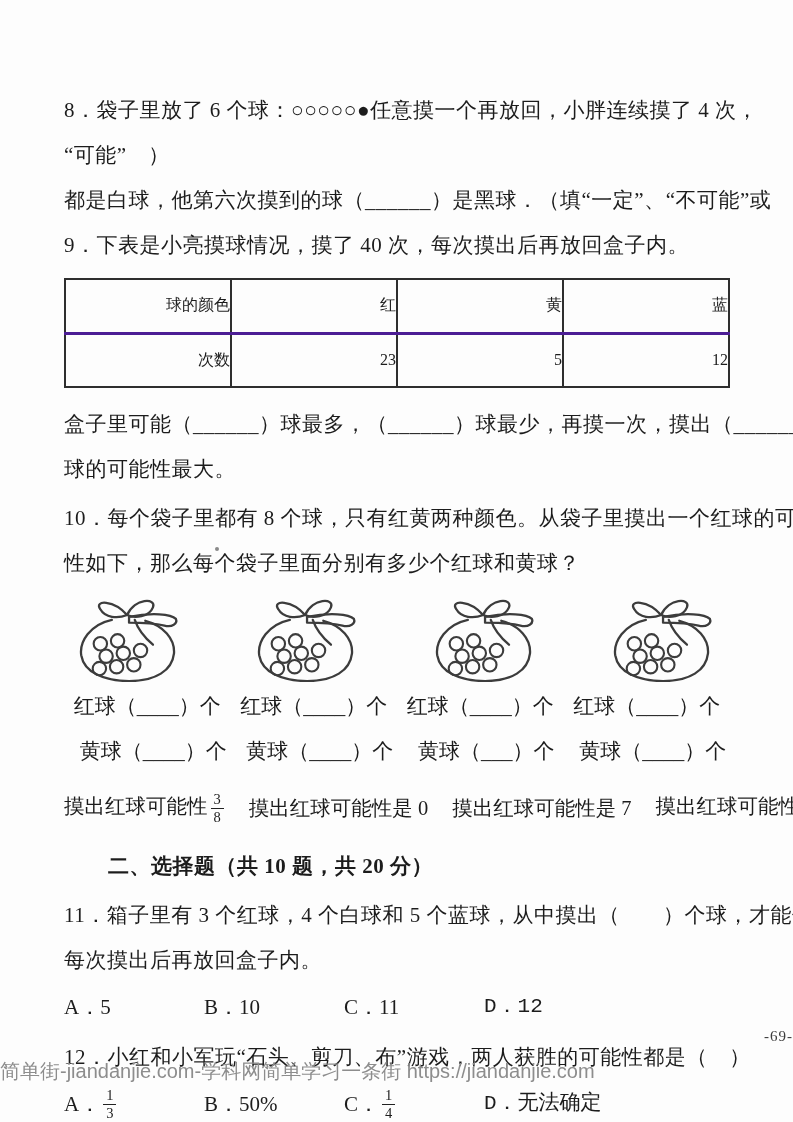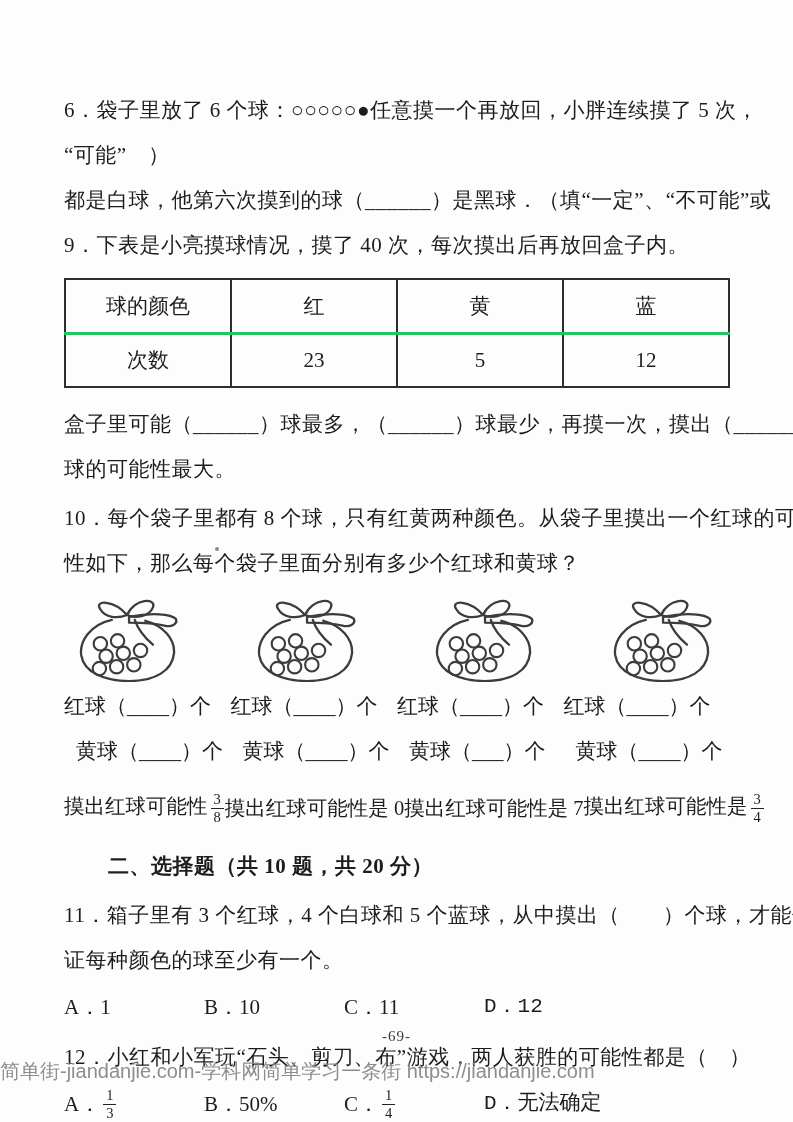--- a/index.html
+++ b/index.html
@@ -19,52 +19,54 @@
   .bold { font-weight:bold; }
 
   table.balls {
     width:100%;
     border-collapse:collapse;
     margin:10px 0 14px 0;
   }
   table.balls td {
     border:2px solid #2e2e2e;
     height:54px;
-    text-align:center;
+    text-align:right;
     vertical-align:middle;
-    font-size:21px;
+    font-size:16px;
     width:25%;
   }
-  table.balls tr.datarow td { border-top:3px solid #22c55e; }
+  table.balls tr.datarow td { border-top:3px solid #4c1d95; }
 
   .bags-row {
     display:flex;
     justify-content:space-between;
     align-items:flex-end;
     margin:6px 2px 2px 2px;
     height:90px;
   }
   .bag { width:128px; height:88px; }
 
   .four-col {
     display:flex;
     justify-content:space-between;
     line-height:45px;
     white-space:nowrap;
+    text-align:center;
   }
   .four-col .cell { width:25%; }
   .four-col.yellow .cell { padding-left:12px; }
 
   .prob-row {
     display:flex;
     align-items:center;
     white-space:nowrap;
     font-size:20.5px;
     margin:8px 0 10px 0;
     height:52px;
+    gap:24px;
   }
   .frac {
     display:inline-flex;
     flex-direction:column;
     align-items:center;
     vertical-align:middle;
     font-size:14.5px;
     line-height:1.15;
     margin:0 1px 0 3px;
   }
@@ -83,39 +85,39 @@
   .q-gap { margin-top:4px; }
 
   .speck {
     position:absolute; left:215px; top:547px;
     width:4px; height:4px; border-radius:50%;
     background:#8a8a8a;
   }
 
   .page-number {
     position:absolute; top:1028px; left:0; width:100%;
-    text-align:center;
+    text-align:right;
     font-size:15px; color:#3c3c3c;
     letter-spacing:1px;
   }
   .site-footer {
     position:absolute; top:1058px; left:0; width:100%;
     text-align:left;
     font-family:"Liberation Sans","DejaVu Sans",sans-serif;
     font-size:20px; color:#8d8d8d;
   }
 </style>
 </head>
 <body>
 
 <div class="page">
   <div class="content">
 
     <div>
-      <div class="tline">6．袋子里放了 6 个球：○○○○○●任意摸一个再放回，小胖连续摸了 5 次，</div>
+      <div class="tline">8．袋子里放了 6 个球：○○○○○●任意摸一个再放回，小胖连续摸了 4 次，</div>
       <div class="tline">“可能”　）</div>
       <div class="tline">都是白球，他第六次摸到的球（______）是黑球．（填“一定”、“不可能”或</div>
     </div>
 
     <div>
       <div class="tline">9．下表是小亮摸球情况，摸了 40 次，每次摸出后再放回盒子内。</div>
       <table class="balls">
         <tbody>
             <tr>
           <td>球的颜色</td>
@@ -247,23 +249,23 @@
               <span class="den">4</span>
             </span>
         </span>
       </div>
     </div>
 
     <div class="tline bold section-title">二、选择题（共 10 题，共 20 分）</div>
 
     <div class="q-gap">
       <div class="tline">11．箱子里有 3 个红球，4 个白球和 5 个蓝球，从中摸出（　　）个球，才能保</div>
-      <div class="tline">证每种颜色的球至少有一个。</div>
+      <div class="tline">每次摸出后再放回盒子内。</div>
       <div class="opts">
-        <span class="opt">A．1</span>
+        <span class="opt">A．5</span>
         <span class="opt">B．10</span>
         <span class="opt">C．11</span>
         <span class="opt">D．12</span>
       </div>
     </div>
 
     <div class="q-gap">
       <div class="tline">12．小红和小军玩“石头、剪刀、布”游戏，两人获胜的可能性都是（　）</div>
       <div class="opts">
         <span class="opt">

